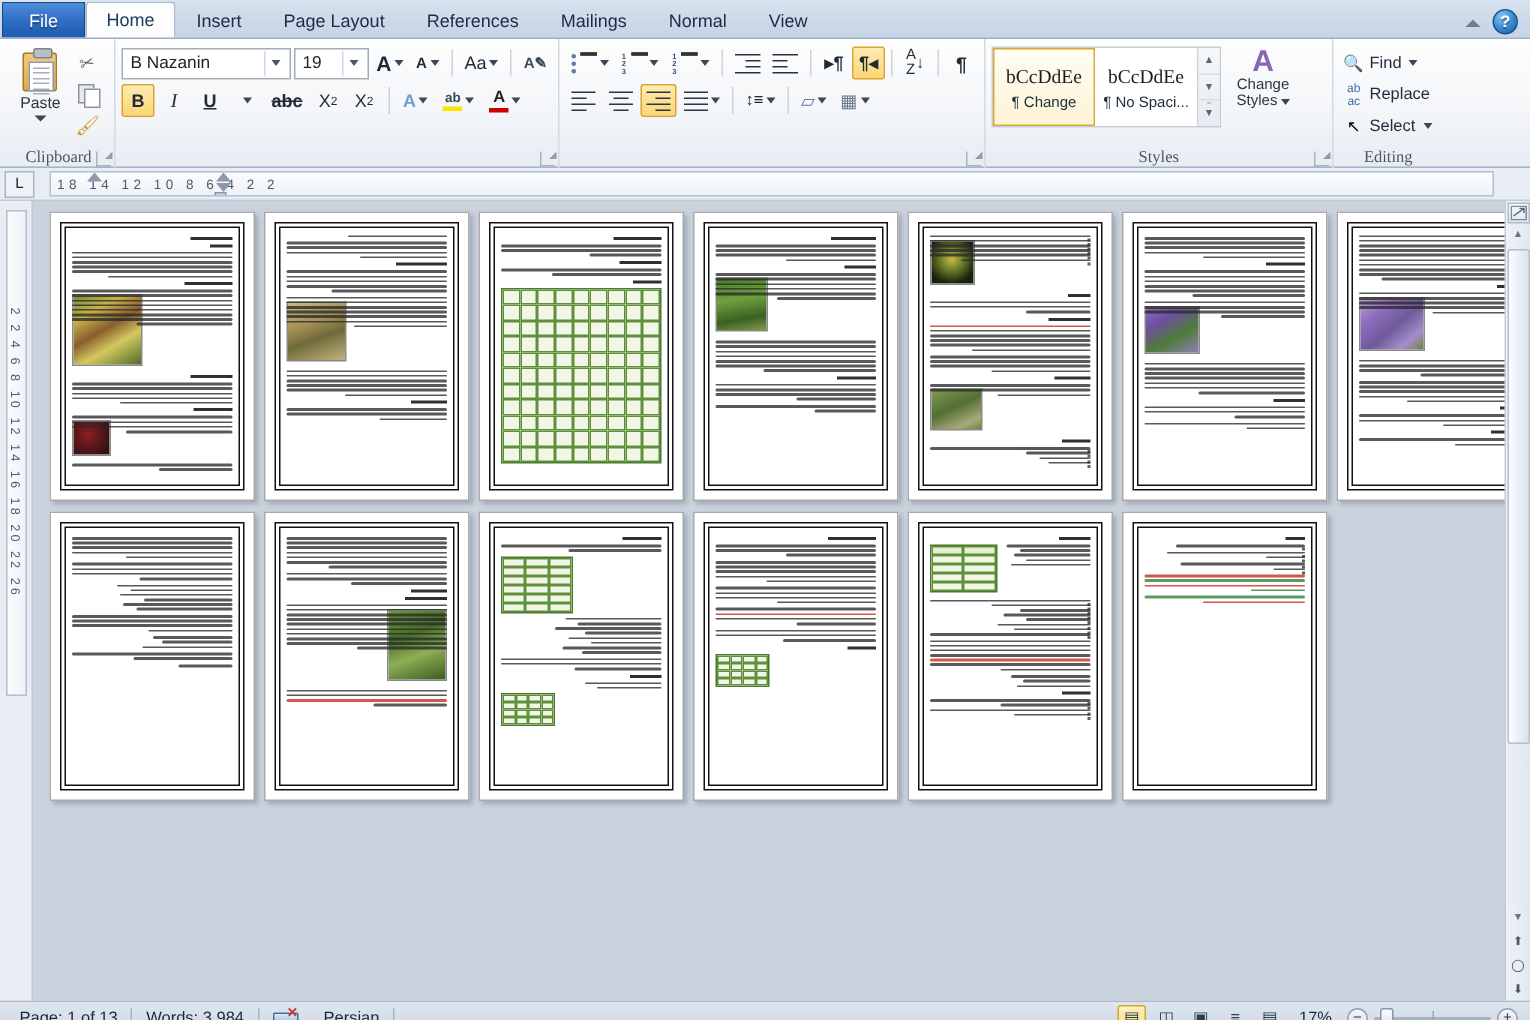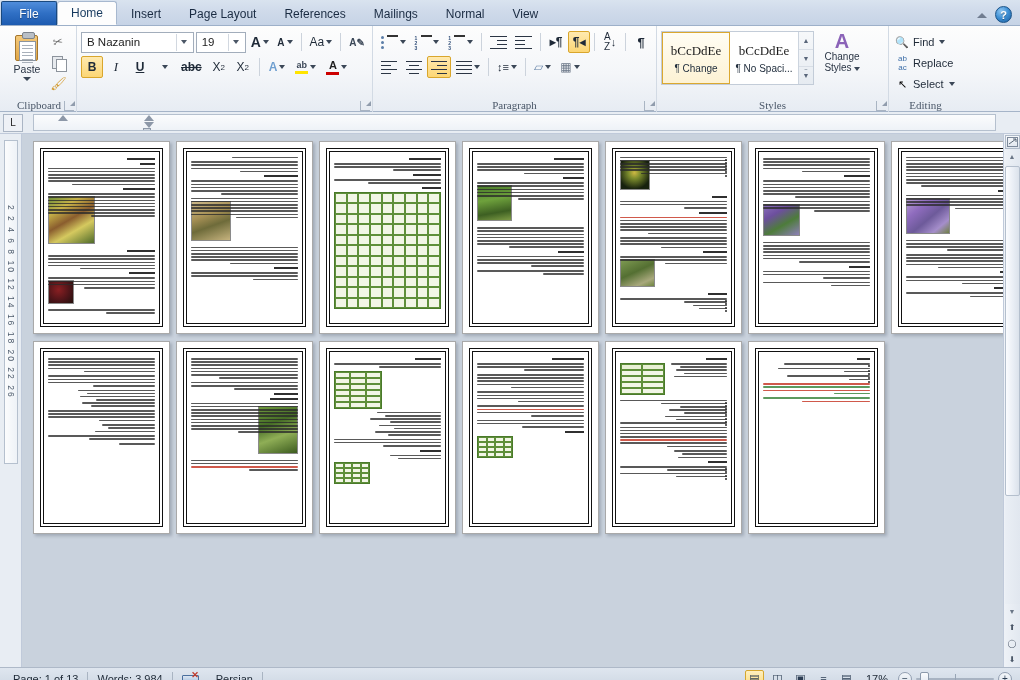--- a/index.html
+++ b/index.html
@@ -675,21 +675,20 @@
             <span style="font-size:12px;color:#5e7ea4">▱</span>
               <span class="tiny-caret"></span>
           </div>
           <div class="rb">
             <span style="font-size:12px;color:#6a7687">▦</span>
               <span class="tiny-caret"></span>
           </div>
         </div>
       </div>
     </div>
-    <div class="group-label">Paragraph</div>
     <div class="dlg-launcher"></div>
   </div>
 
   <div class="group styles-group">
     <div class="group-body">
       <div class="style-gallery">
         <div class="style-item selected">
           <div class="style-prev">bCcDdEe</div>
           <div class="style-name">¶ Change</div>
         </div>
@@ -734,20 +733,21 @@
         </div>
       </div>
     </div>
     <div class="group-label">Editing</div>
   </div>
 </div>
 
 <div class="ruler-row">
   <div class="tabsel">L</div>
   <div class="hruler">
+    <div class="nums">18  14 12 10  8   6   4   2       2</div>
     <span class="indent-marker im-top" style="left:24px"></span>
     <span class="indent-marker im-top" style="left:110px"></span>
     <span class="indent-marker im-bot" style="left:110px"></span>
     <span class="im-sq" style="left:109px"></span>
   </div>
 </div>
 
 <div class="workspace">
 
   <div class="vruler">

